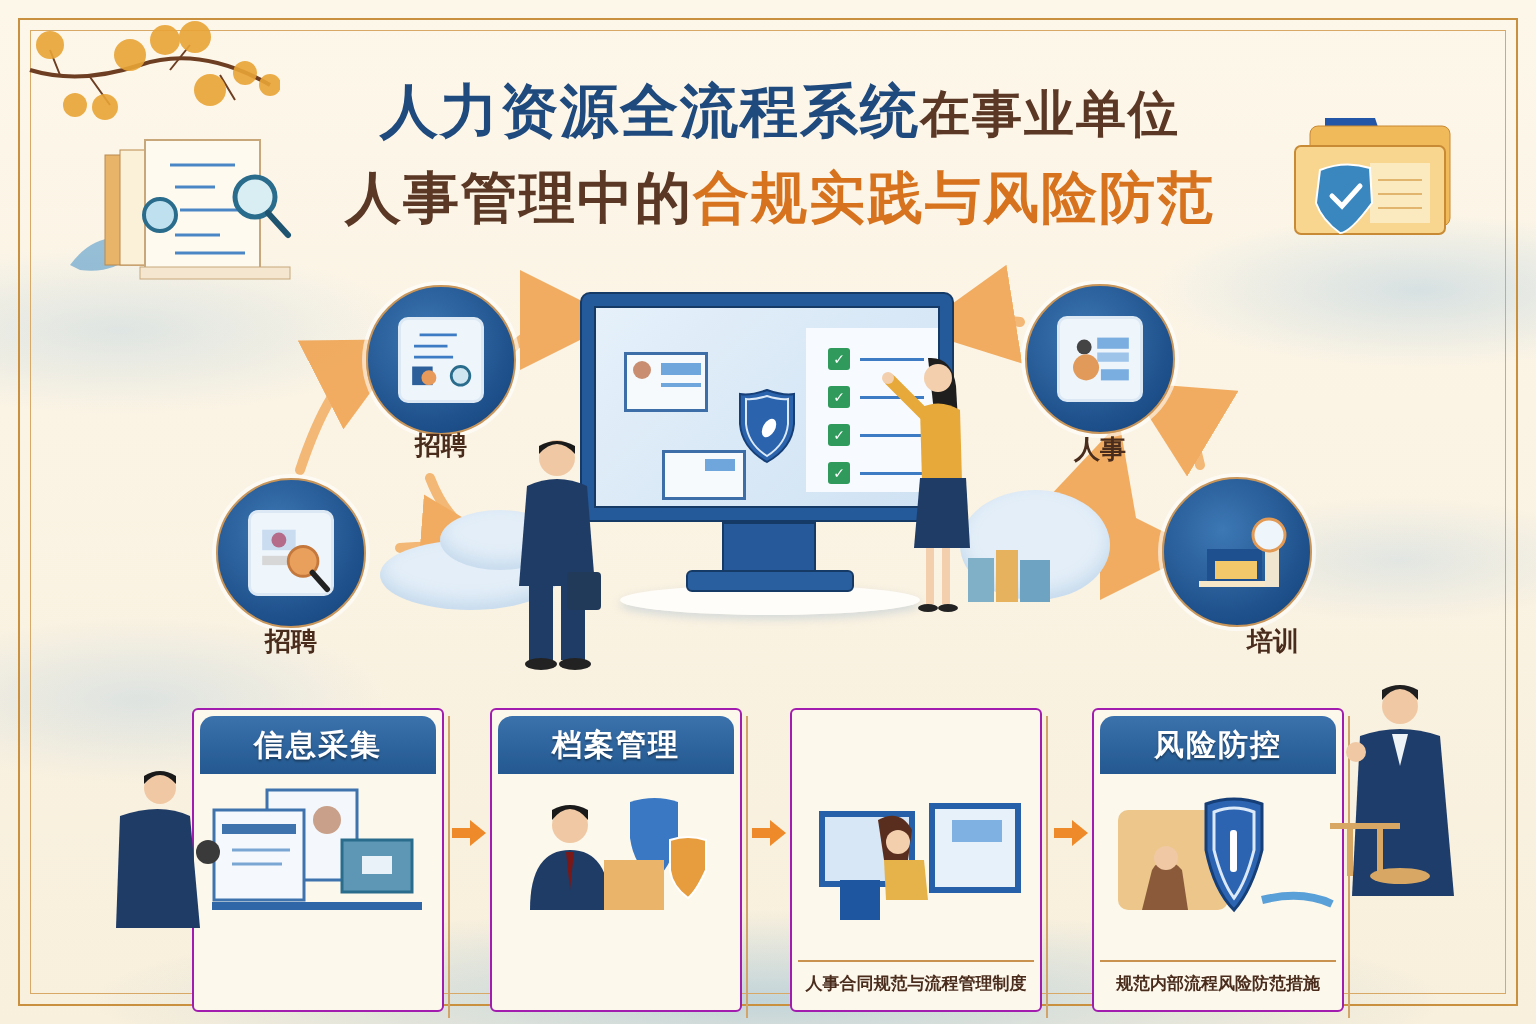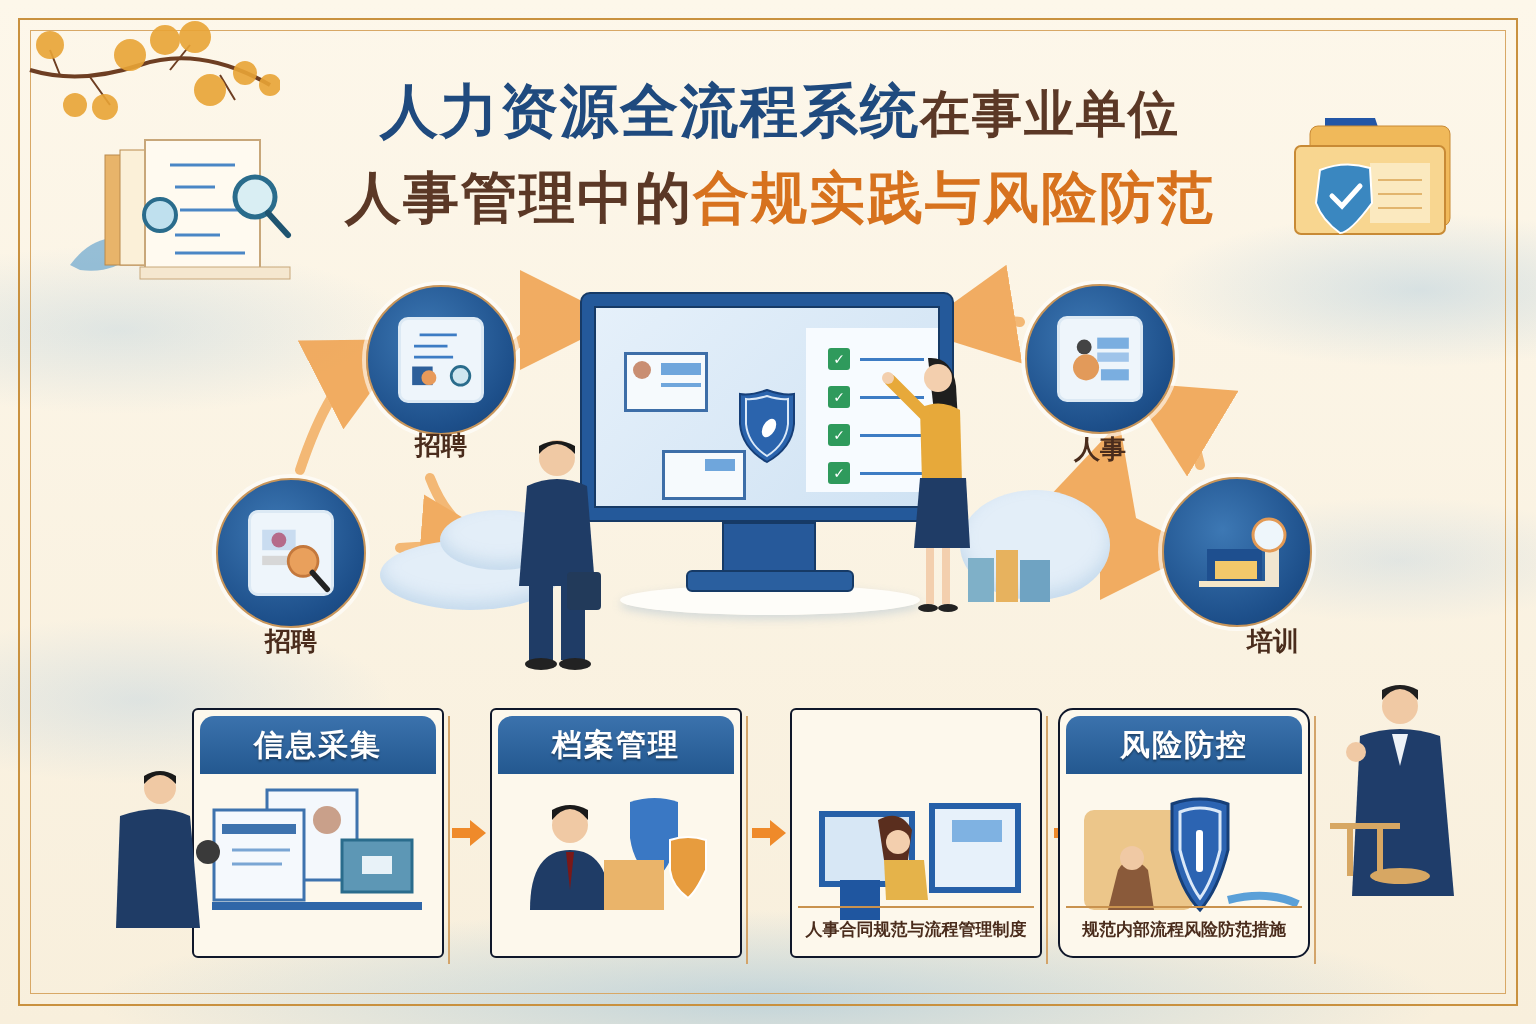--- a/index.html
+++ b/index.html
@@ -64,22 +64,22 @@
   .cloud { position: absolute; border-radius: 50%; background: #e3eef8; box-shadow: inset 0 -8px 16px rgba(140,180,215,0.35); }
 
   .check-row { position: absolute; left: 232px; display: flex; align-items: center; gap: 10px; }
   .check-box { width: 22px; height: 22px; background: #2f9a5c; border-radius: 3px; color: #fff; font-size: 14px; display: flex; align-items: center; justify-content: center; }
   .check-line { width: 64px; height: 3px; background: #3d7cc4; }
 
   
   svg.arrows { position: absolute; left: 0; top: 0; width: 1536px; height: 1024px; pointer-events: none; }
 
   
-  .panel { position: absolute; top: 708px; width: 252px; height: 250px;
-    background: #fdf8ec; border: 2px solid #0f172a; border-radius: 6px; }
+  .panel { position: absolute; top: 708px; width: 252px; height: 304px;
+    background: #fdf8ec; border: 2px solid #a21caf; border-radius: 6px; }
   .panel::after { content: ""; position: absolute; right: -8px; top: 6px; bottom: -8px; width: 6px; border-right: 2px solid #d3a46a; }
   .panel-header { position: absolute; left: 6px; top: 6px; right: 6px; height: 58px;
     background: linear-gradient(#3b72ad, #235890); border-radius: 14px 14px 0 0;
     color: #fff; font-size: 30px; font-weight: 900; display: flex; align-items: center; justify-content: center;
     letter-spacing: 2px; text-shadow: 0 2px 2px rgba(0,0,0,0.35); }
   .panel-art { position: absolute; left: 8px; top: 70px; right: 8px; height: 140px; }
   .panel-caption { position: absolute; left: 6px; right: 6px; bottom: 6px; height: 44px;
     border-top: 2px solid #c9924e; display: flex; align-items: center; justify-content: center;
     font-size: 17px; color: #4a2c1c; font-weight: 700; white-space: nowrap; overflow: hidden; }
   .step-arrow { position: absolute; top: 818px; width: 36px; height: 30px; }
@@ -349,21 +349,21 @@
     <circle cx="98" cy="62" r="12" fill="#f3cfae"></circle>
     <path d="M84 80 L124 80 L128 120 L86 120 Z" fill="#e5b34a"></path>
   </svg>
   <div class="panel-caption">人事合同规范与流程管理制度</div>
 </div>
 
 <svg class="step-arrow" style="left:1054px;" viewBox="0 0 36 30">
     <path d="M0 10 L18 10 L18 2 L34 15 L18 28 L18 20 L0 20 Z" fill="#ef8a2a"></path>
   </svg>
 
-<div class="panel" style="left:1058px;border-radius:15px;">
+<div class="panel" style="left:1092px;">
   <div class="panel-header">风险防控</div>
   <svg class="panel-art" viewBox="0 0 236 140">
     <rect x="16" y="30" width="110" height="100" rx="10" fill="#ecc68a"></rect>
     <path d="M50 90 Q62 70 80 90 L86 130 L40 130 Z" fill="#8a5a3a"></path>
     <circle cx="64" cy="78" r="12" fill="#f0c9a4"></circle>
     <path d="M104 24 Q132 14 160 24 L160 70 Q150 110 132 130 Q112 110 104 70 Z" fill="#2c64b2" stroke="#163f78" stroke-width="3"></path>
     <path d="M112 32 Q132 24 152 32 L152 70 Q144 102 132 118 Q120 102 112 70 Z" fill="none" stroke="#dbe9f8" stroke-width="3"></path>
     <rect x="128" y="50" width="7" height="42" rx="3" fill="#fff"></rect>
     <path d="M160 120 Q200 110 230 124" stroke="#5aa0d8" stroke-width="8" fill="none"></path>
   </svg>

